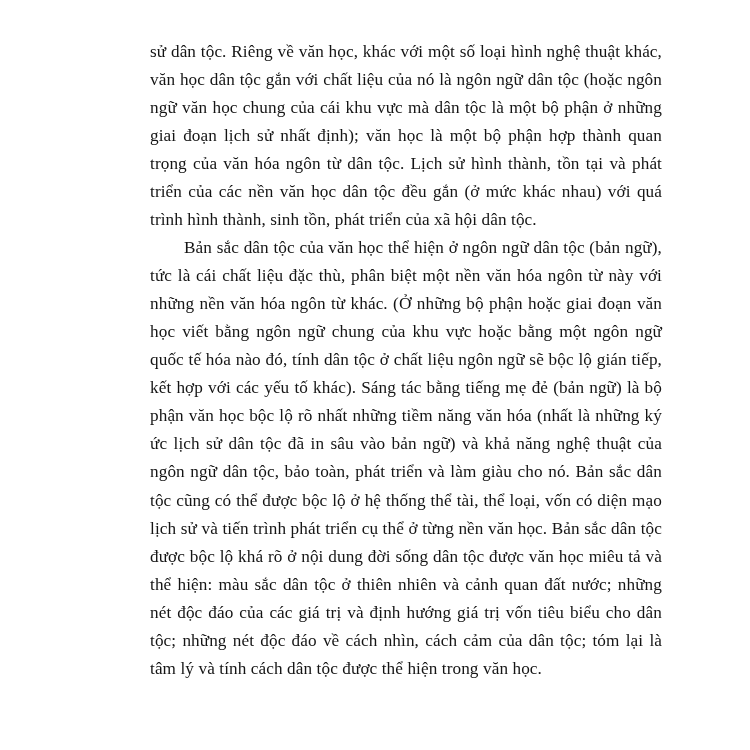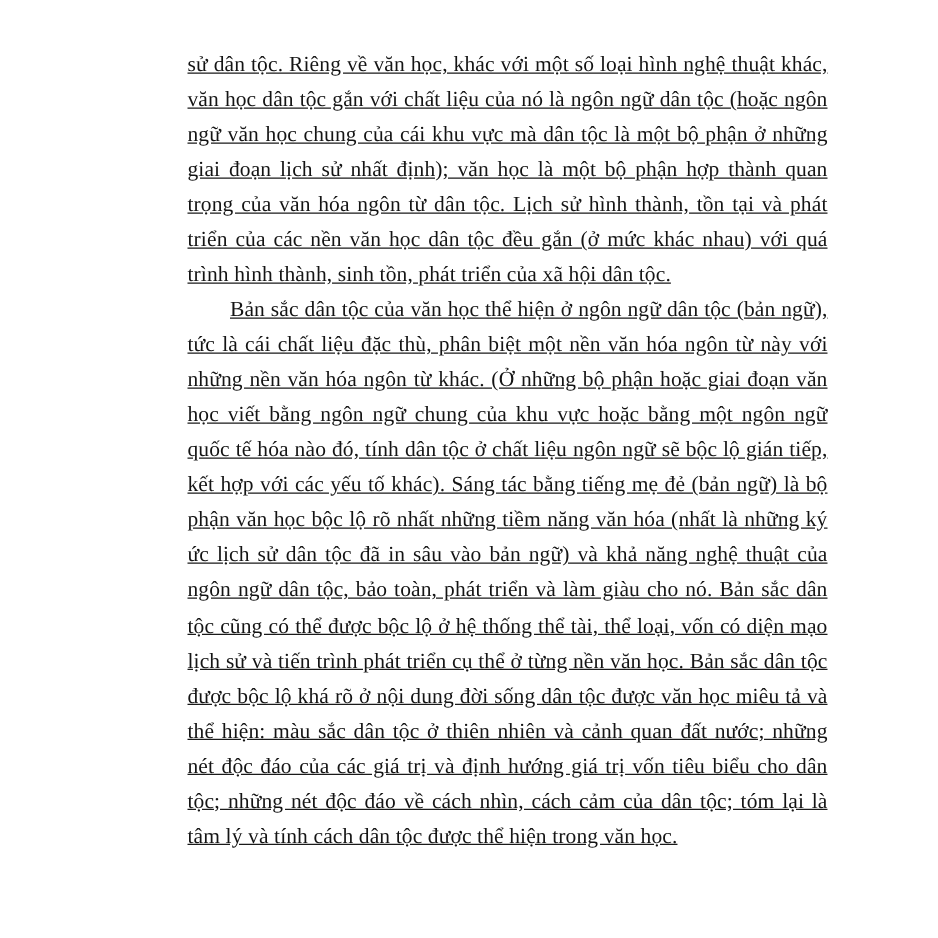--- a/index.html
+++ b/index.html
@@ -13,21 +13,20 @@
     font-family: "Liberation Serif", serif;
     color: #1a1a1a;
     overflow: hidden;
   }
   .page {
     position: relative;
     width: 750px;
     height: 672px;
     box-sizing: border-box;
     padding: 38px 88px 0 150px;
-    text-decoration: underline;
   }
   .body-text {
     font-size: 17.2px;
     line-height: 1.63;
     text-align: justify;
     text-justify: inter-word;
     color: #141414;
     letter-spacing: 0.1px;
   }
   .body-text p {

